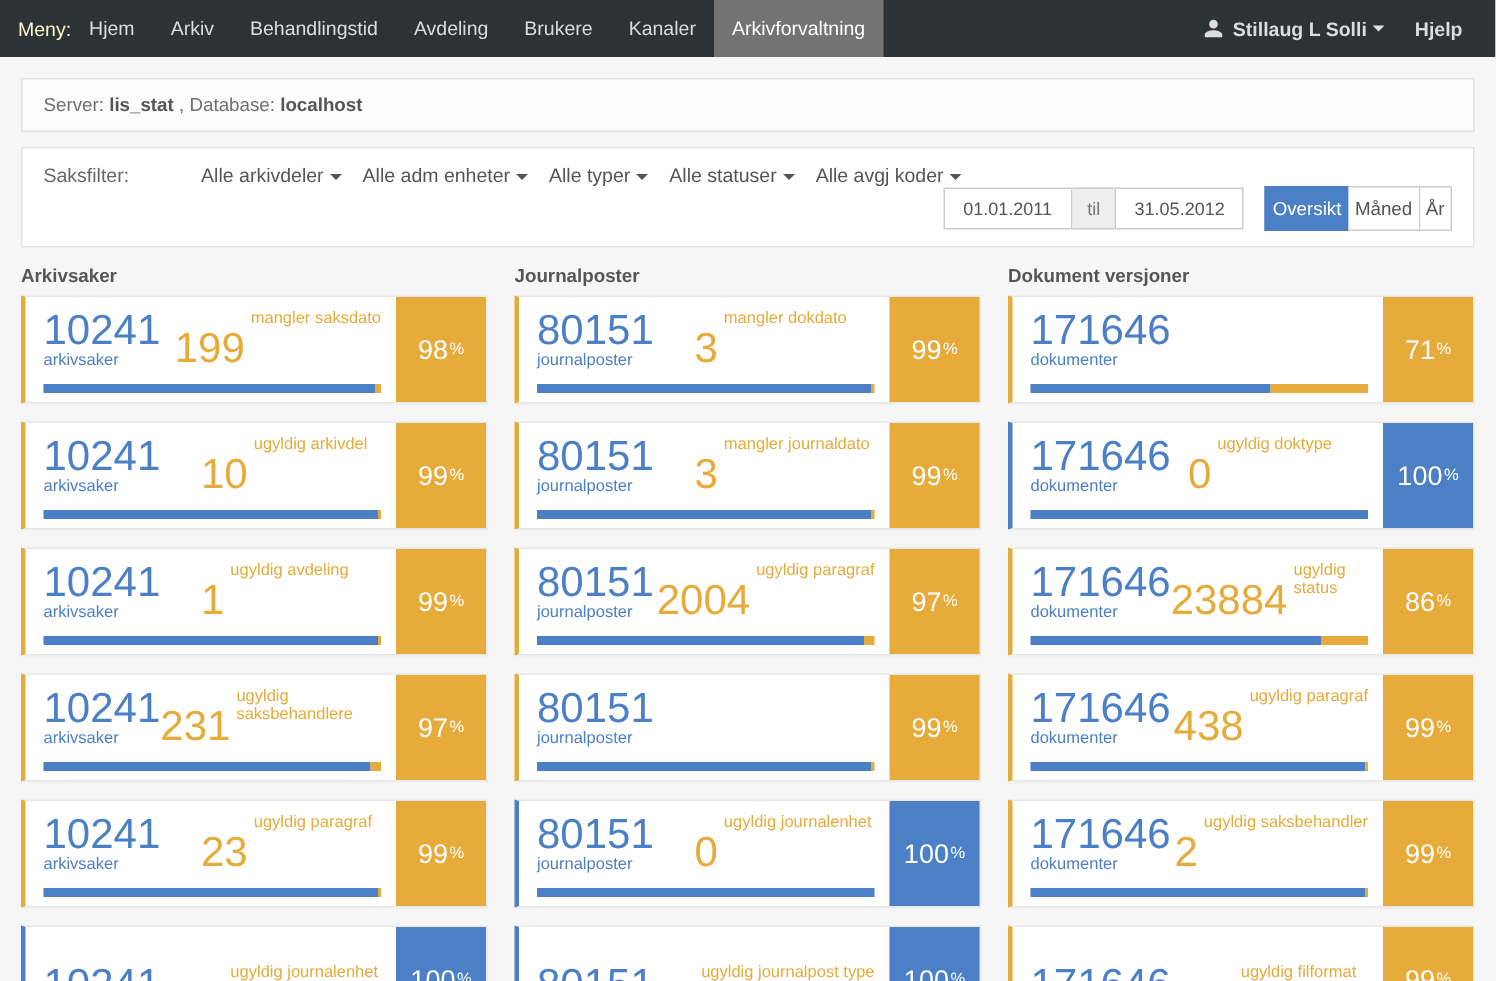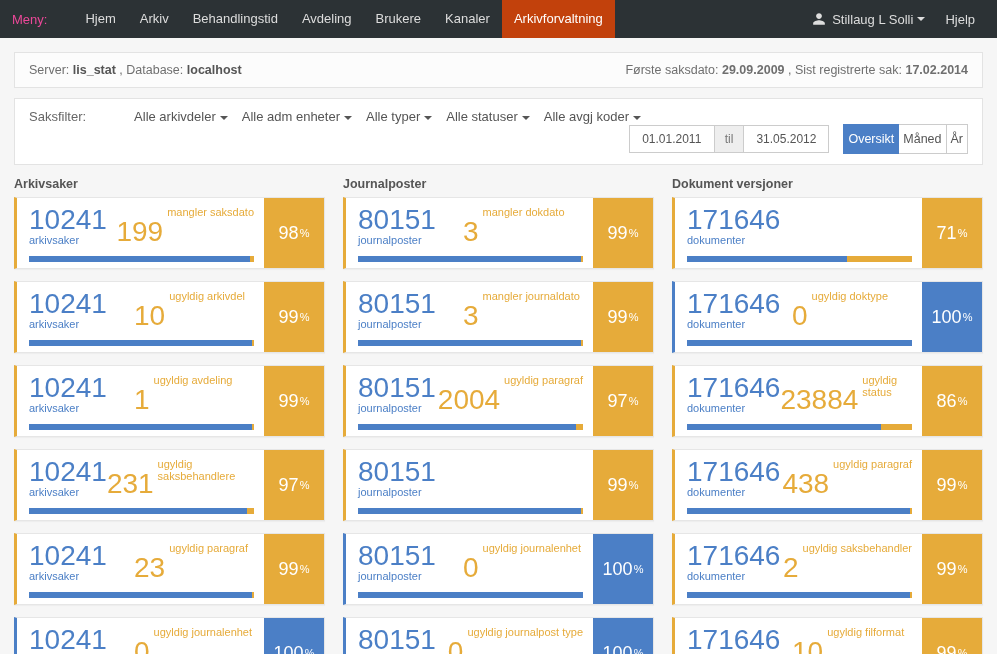--- a/index.html
+++ b/index.html
@@ -1,23 +1,23 @@
 <!DOCTYPE html>
 <html><head>
 <meta charset="utf-8">
 <style>
   * { box-sizing: border-box; margin: 0; padding: 0; }
   body { font-family: "Helvetica Neue", Helvetica, Arial, sans-serif; font-size: 13px; background: #f6f6f6; color: #333; width: 997px; }
   
   .navbar { background: #2c3235; height: 38px; display: flex; align-items: center; padding: 0 12px; color: #ddd; }
-  .navbar .brand { color: #ec4899; margin-right: 26px; font-size: 13px; }
+  .navbar .brand { color: #fef9c3; margin-right: 0; font-size: 13px; }
   .navbar .nav { display: flex; list-style: none; }
   .navbar .nav li a { display: block; padding: 0 12px; height: 38px; line-height: 38px; color: #ddd; text-decoration: none; font-size: 13px; cursor: pointer; }
-  .navbar .nav li.active a { background: #c2410c; color: #fff; }
-  .navbar .right { margin-left: auto; display: flex; align-items: flex-start; }
+  .navbar .nav li.active a { background: #737373; color: #fff; }
+  .navbar .right { margin-left: auto; display: flex; align-items: flex-start; font-weight: bold; }
   .navbar .right a { color: #ddd; text-decoration: none; padding: 0 10px; font-size: 13px; display: flex; align-items: center; cursor: pointer; }
   .navbar .right svg { width: 14px; height: 14px; fill: #ddd; margin-right: 6px; }
   .caret { display: inline-block; width: 0; height: 0; margin-left: 4px; vertical-align: middle; border-top: 4px solid; border-right: 4px solid transparent; border-left: 4px solid transparent; }
   
   .infobar { margin: 14px 14px 10px; border: 1px solid #e3e3e3; background: #fcfcfc; padding: 10px 14px; display: flex; align-items: center; color: #6f6f6f; font-size: 12.5px; }
   .infobar .left strong { color: #555; font-weight: 700; }
   .infobar .right2 { margin-left: auto; }
   
   .filterbar { margin: 0 14px 12px; border: 1px solid #e3e3e3; background: #fff; padding: 10px 14px; display: flex; align-items: center; flex-wrap: wrap; }
   .filterbar .label { font-weight: 500; color: #666; margin-right: 16px; }
@@ -31,21 +31,21 @@
   .btn-group .btn.active { background: #4b7fc6; border-color: #4b7fc6; color: #fff; }
 
   
   .columns { display: flex; padding: 0 14px 20px; gap: 18px; }
   .col { flex: 1; }
   .col h4 { font-weight: 600; font-size: 12.5px; color: #555; margin-bottom: 6px; }
 
   
   .card { background: #fff; border: 1px solid #e6e6e6; border-left: 3px solid #e6ab3a; margin-bottom: 12px; display: flex; align-items: stretch; min-height: 72px; box-shadow: 0 1px 1px rgba(0,0,0,0.03); }
   .card.blue { border-left-color: #4b7fc6; }
-  .card .body { flex: 1; padding: 8px 10px 6px 12px; display: flex; flex-direction: column; }
+  .card .body { flex: 1; padding: 8px 10px 6px 12px; display: flex; flex-direction: column; justify-content: flex-end; }
   .card .row1 { display: flex; align-items: flex-start; }
   .card .total { color: #4b7fc6; }
   .card .total .big { font-size: 28px; line-height: 1; font-weight: 300; }
   .card .total .sub { font-size: 11px; display:block; }
   .card .issue { margin-left: auto; text-align: left; color: #e6ab3a; min-width: 120px; }
   .card .issue .big { font-size: 28px; line-height: 1; font-weight: 300; float:left; margin-right:4px;margin-top:12px;}
   .card .issue .sub { font-size: 11px; display:block; }
   .card .issue .wrap { display:flex; align-items:flex-start; }
   .card .issue .wrap .textcol { display:flex; flex-direction:column; }
   .card .bar { height: 6px; background: #e9e9e9; margin-top: auto; position: relative; }
@@ -95,26 +95,20 @@
   </div>
 </div>
 
 <div class="infobar">
   <div class="left">
     <span>Server:</span>
     <strong>lis_stat</strong>
     <span>, Database:</span>
     <strong>localhost</strong>
   </div>
-  <div class="right2">
-    <span>Første saksdato:</span>
-    <strong>29.09.2009</strong>
-    <span>, Sist registrerte sak:</span>
-    <strong>17.02.2014</strong>
-  </div>
 </div>
 
 <div class="filterbar">
   <span class="label">Saksfilter:</span>
   <span id="filters" style="display:flex;margin-left:32px;">
       <span class="dd">Alle arkivdeler<span class="caret"></span></span>
       <span class="dd">Alle adm enheter<span class="caret"></span></span>
       <span class="dd">Alle typer<span class="caret"></span></span>
       <span class="dd">Alle statuser<span class="caret"></span></span>
       <span class="dd">Alle avgj koder<span class="caret"></span></span>

